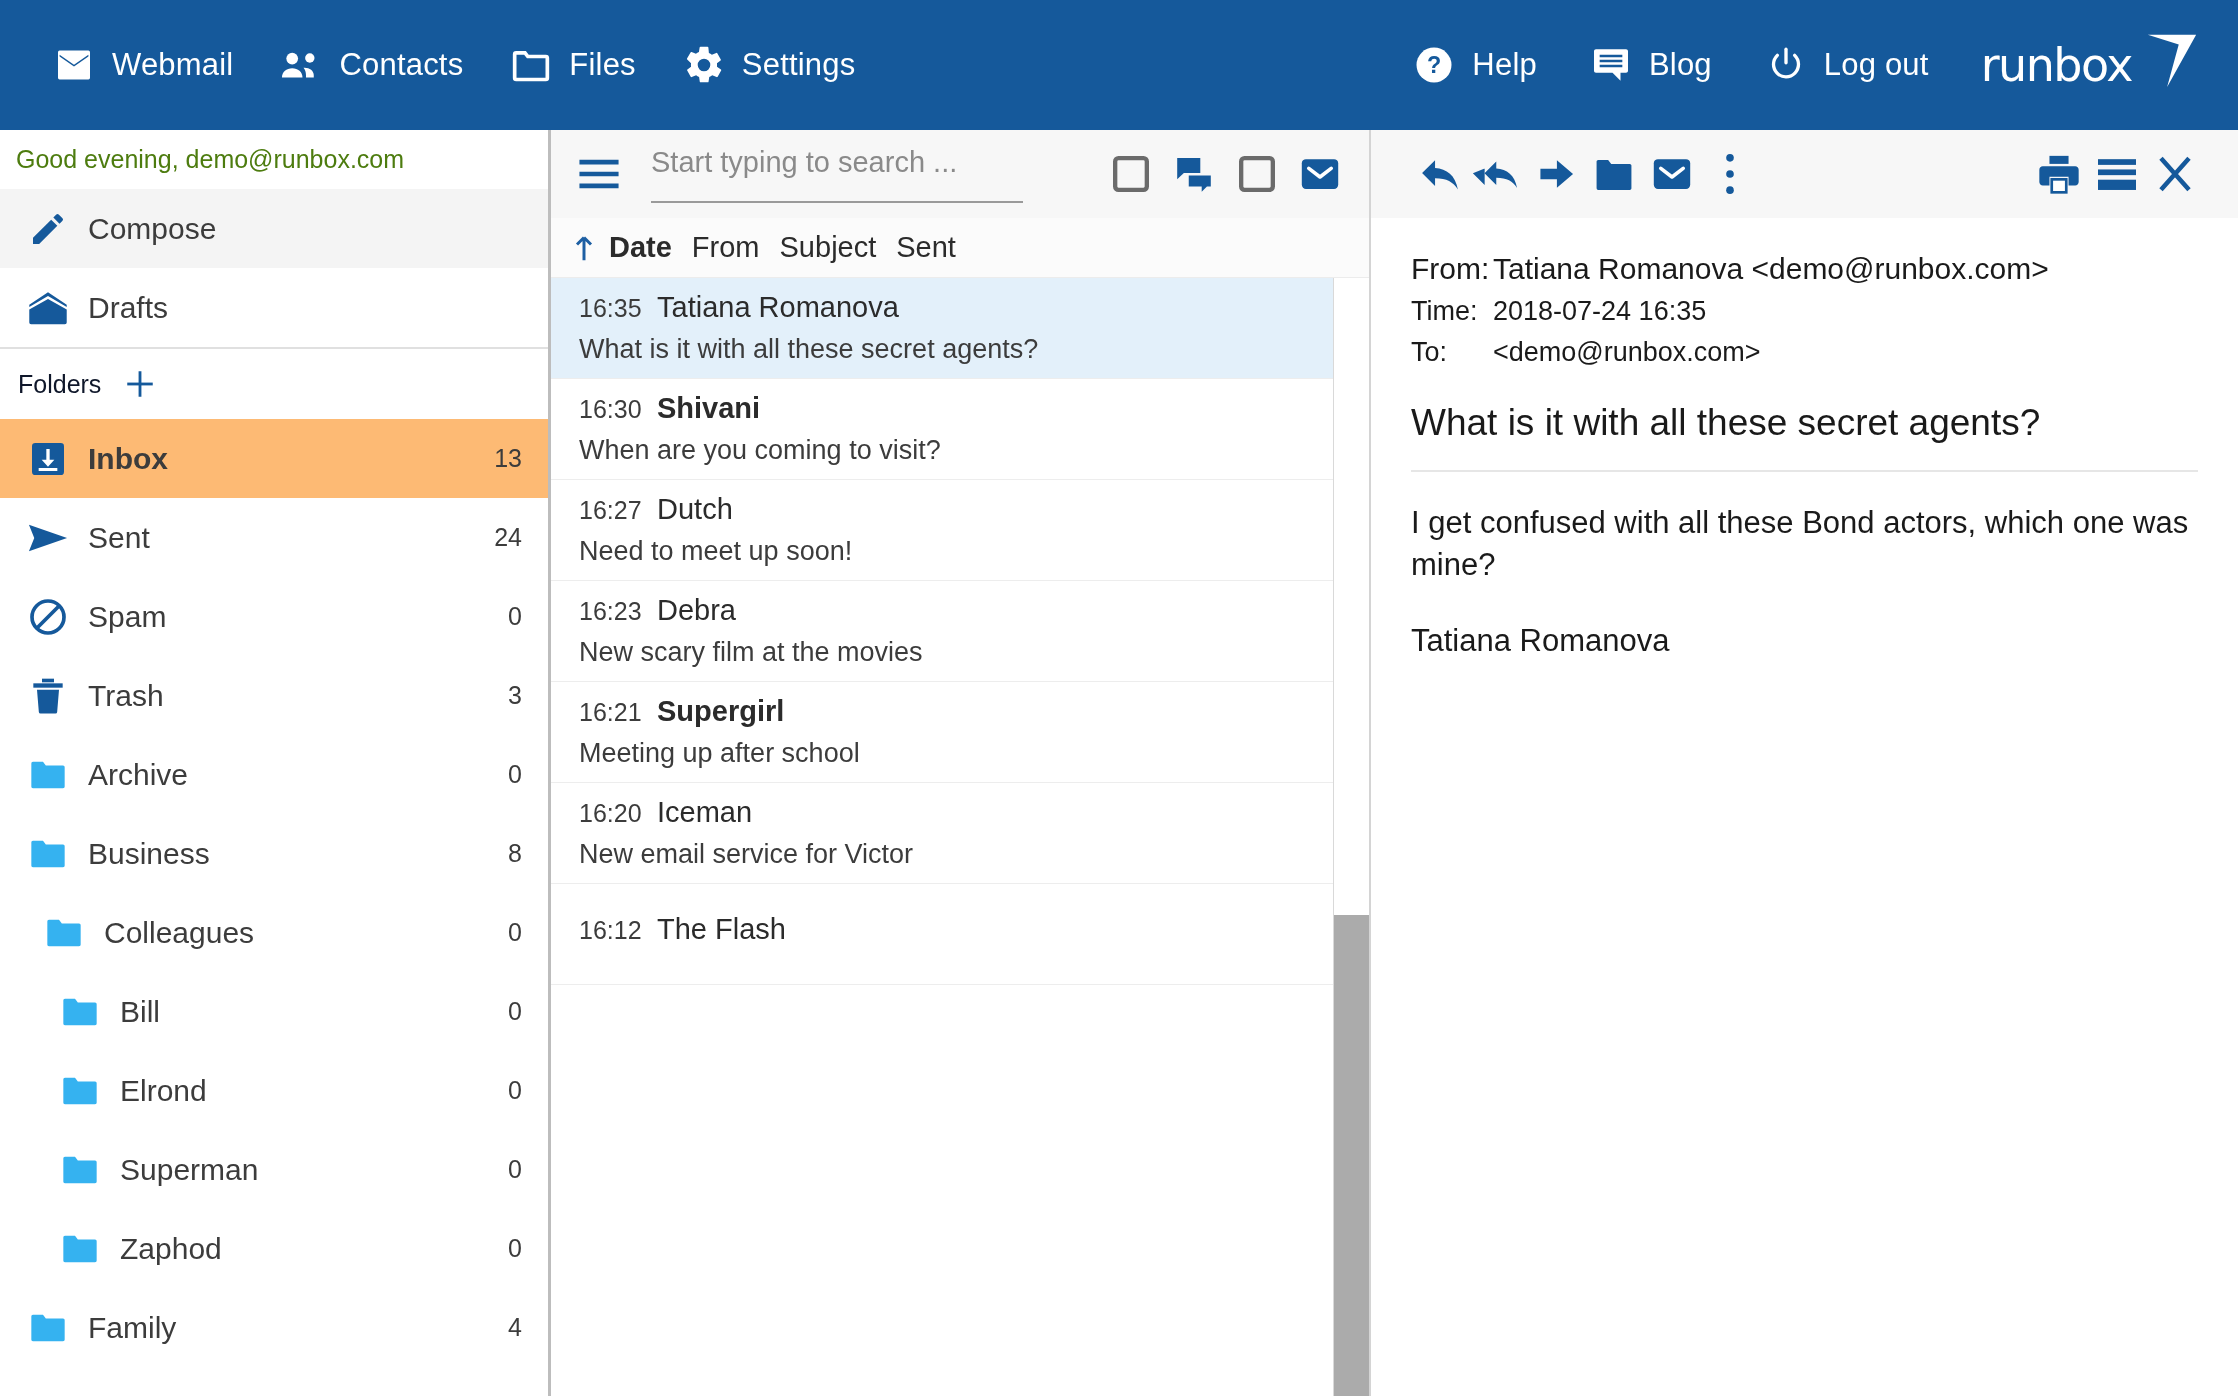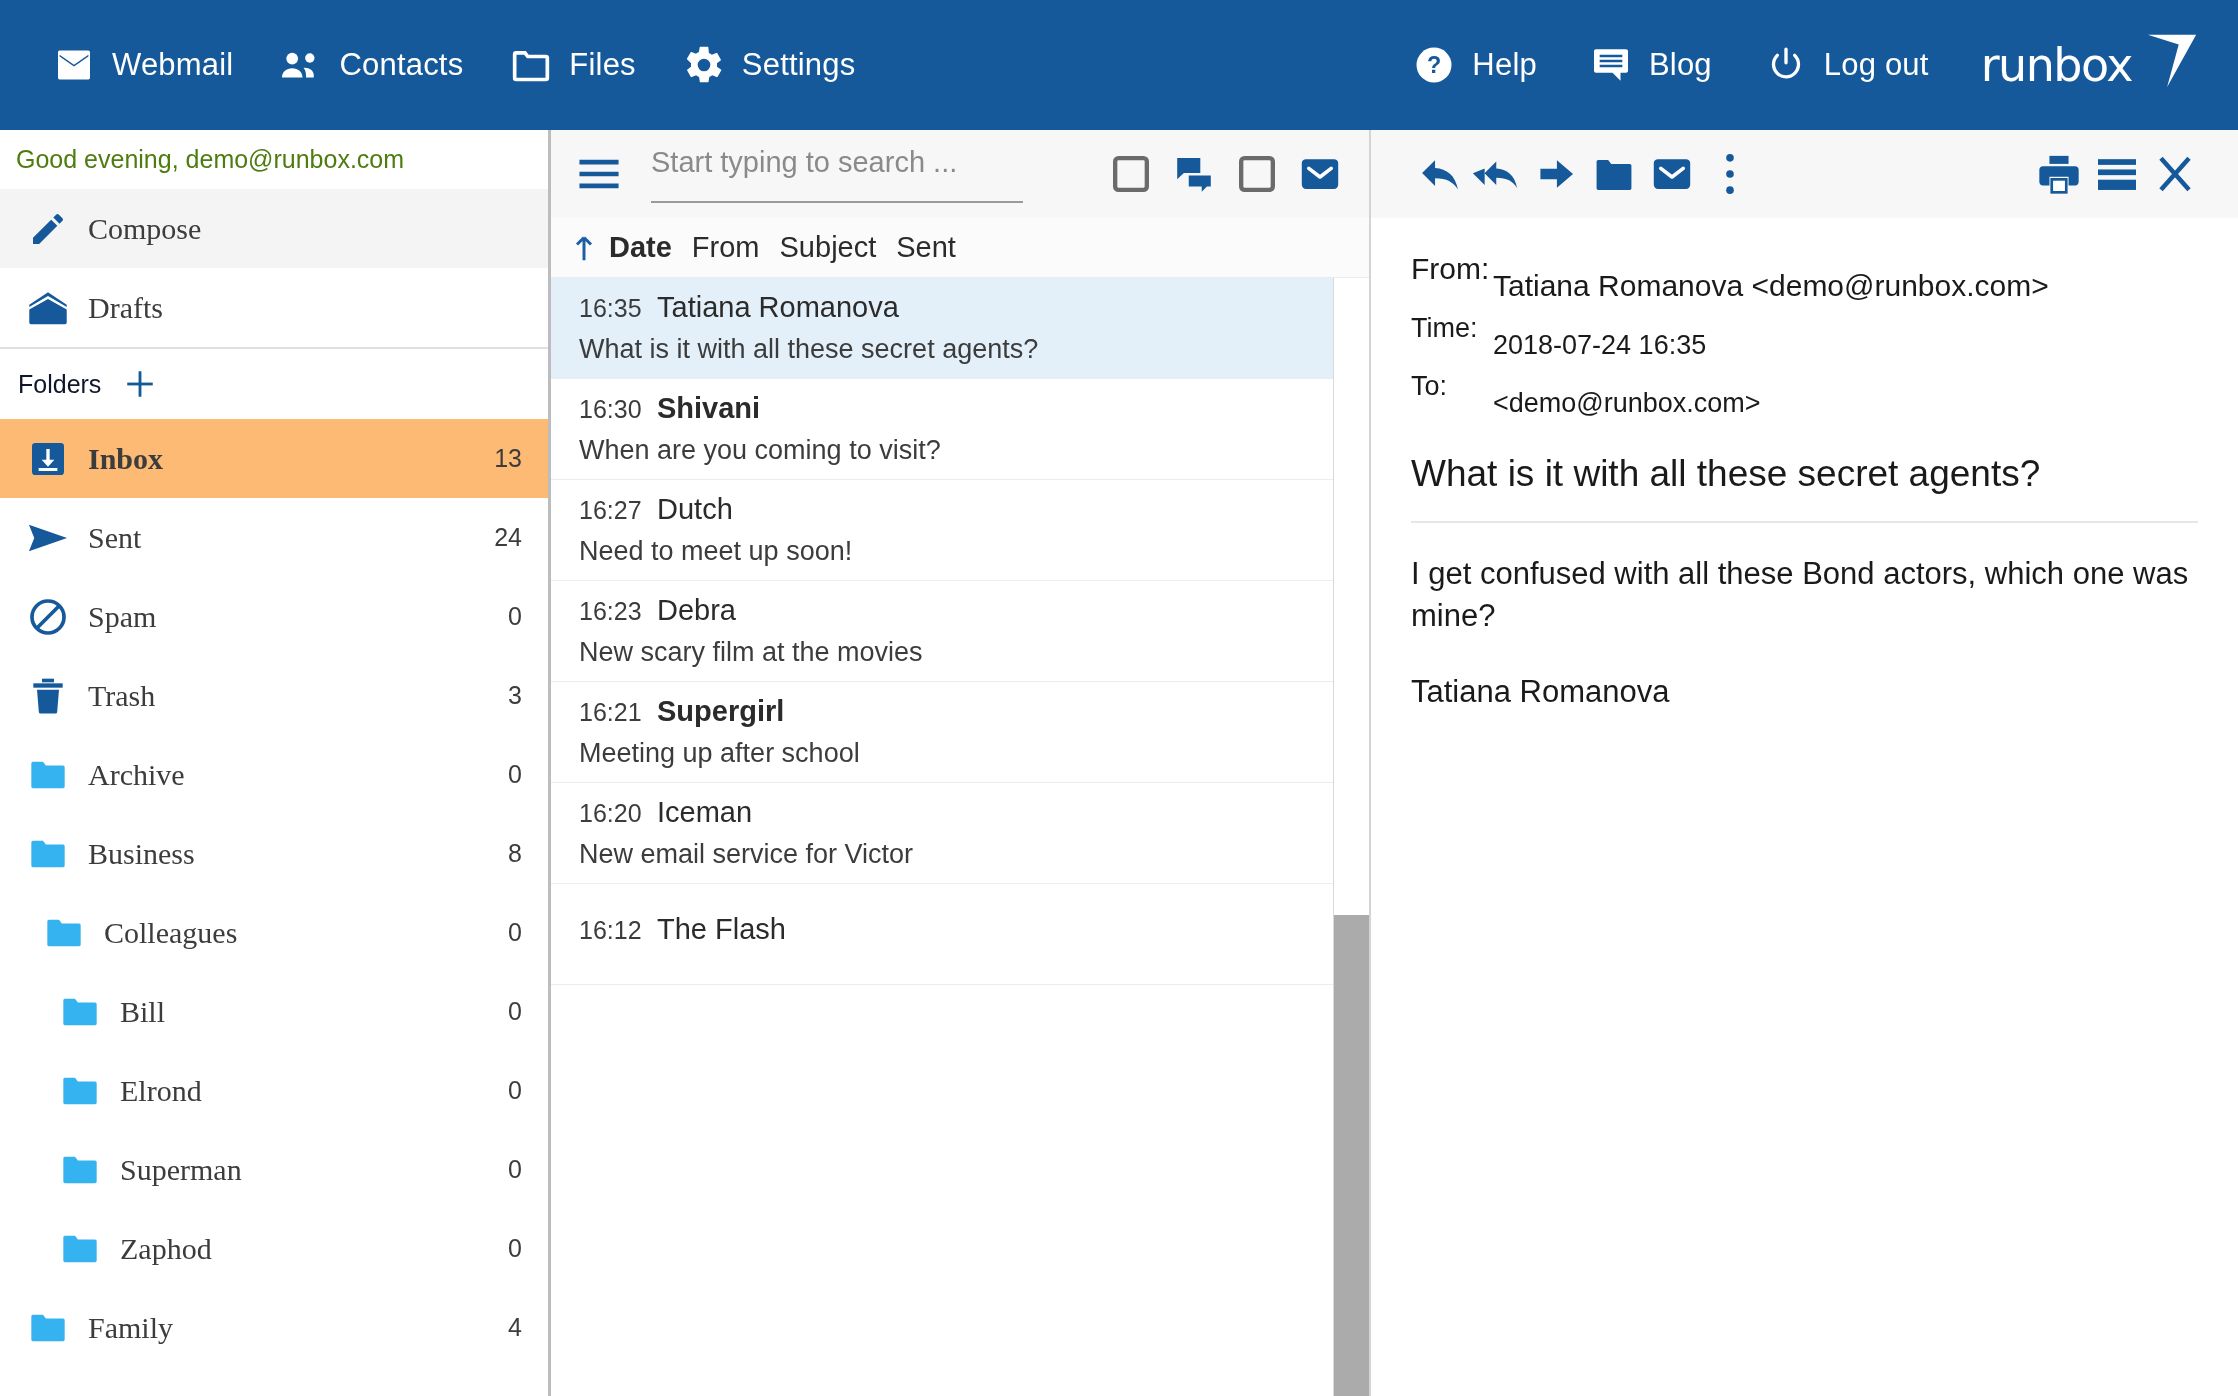--- a/index.html
+++ b/index.html
@@ -59,21 +59,21 @@
     height: 79px; min-height: 79px;
     cursor: pointer;
     position: relative;
   }
   .side-row.compose { background: #f4f4f4; }
   .side-row.selected { background: #fdba74; }
   .side-ico {
     width: 56px; display: flex; align-items: center; justify-content: center;
     margin-left: 20px; margin-right: 12px;
   }
-  .side-label { font-size: 30px; color: #3c3c3c; font-family: Liberation Serif, serif; }
+  .side-label { font-size: 30px; color: #3c3c3c; }
   .side-label.bold { font-weight: 700; }
   .side-count {
     position: absolute; right: 26px;
     font-size: 25px; color: #3c3c3c;
   }
   .folders-head {
     display: flex; align-items: center; height: 72px; min-height: 72px;
     border-top: 2px solid #e0e0e0;
     padding-left: 18px;
   }
@@ -156,21 +156,21 @@
     background: #f7f7f7;
     display: flex; align-items: center;
     padding: 0 34px 0 40px;
   }
   .rt-btn { cursor: pointer; display: flex; align-items: center; justify-content: center; width: 58px; }
   .rt-spacer { flex: 1; }
 
   .reader-head { padding: 34px 40px 0 40px; }
   .rh-row { display: flex; margin-bottom: 10px; }
   .rh-key { width: 82px; font-size: 27px; color: #1a1a1a; }
-  .rh-val { font-size: 27px; color: #1a1a1a; margin-top: 17px; }
+  .rh-val { font-size: 27px; color: #1a1a1a; }
   .rh-from .rh-key, .rh-from .rh-val { font-size: 30px; }
   .reader-subject {
     font-size: 37px; color: #1a1a1a; margin-top: 24px; padding: 0 40px;
   }
   .reader-div { margin: 26px 40px 0 40px; border-top: 2px solid #e6e6e6; }
   .reader-body { padding: 30px 40px 0 40px; }
   .reader-body p { font-size: 31px; line-height: 1.35; color: #1a1a1a; margin-bottom: 34px; }
 </style>
 </head>
 <body>

